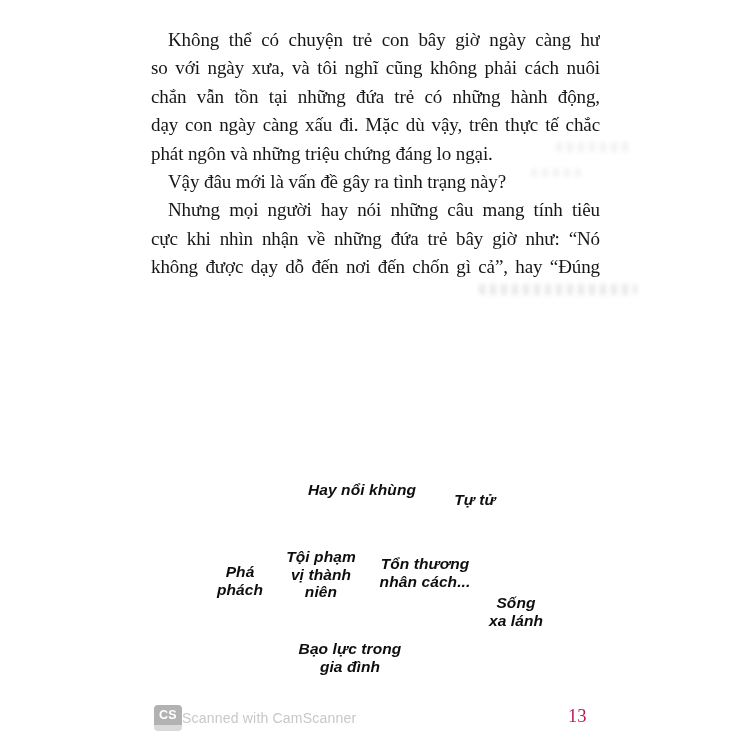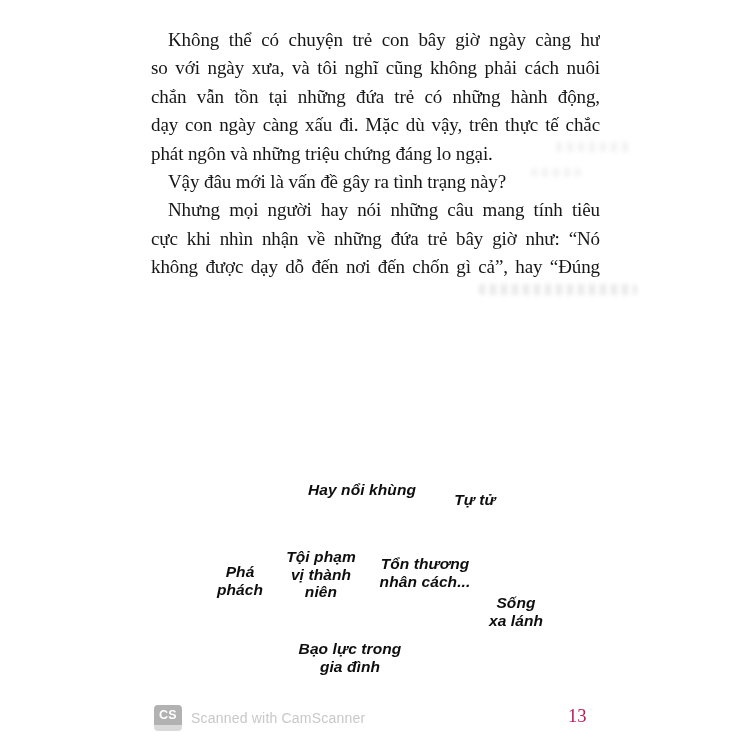--- a/index.html
+++ b/index.html
@@ -88,21 +88,20 @@
   .artifact-2 { left: 556px; top: 142px; width: 74px; height: 10px; opacity: 0.13; }
   .artifact-3 { left: 531px; top: 168px; width: 50px; height: 9px; opacity: 0.12; }
 
   
   .watermark-row {
     position: absolute;
     left: 154px;
     top: 705px;
     display: flex;
     align-items: center;
-    gap: 9px;
   }
   .cs-icon {
     width: 28px;
     height: 26px;
     border-radius: 4px;
     overflow: hidden;
     display: flex;
     flex-direction: column;
     flex-shrink: 0;
   }

